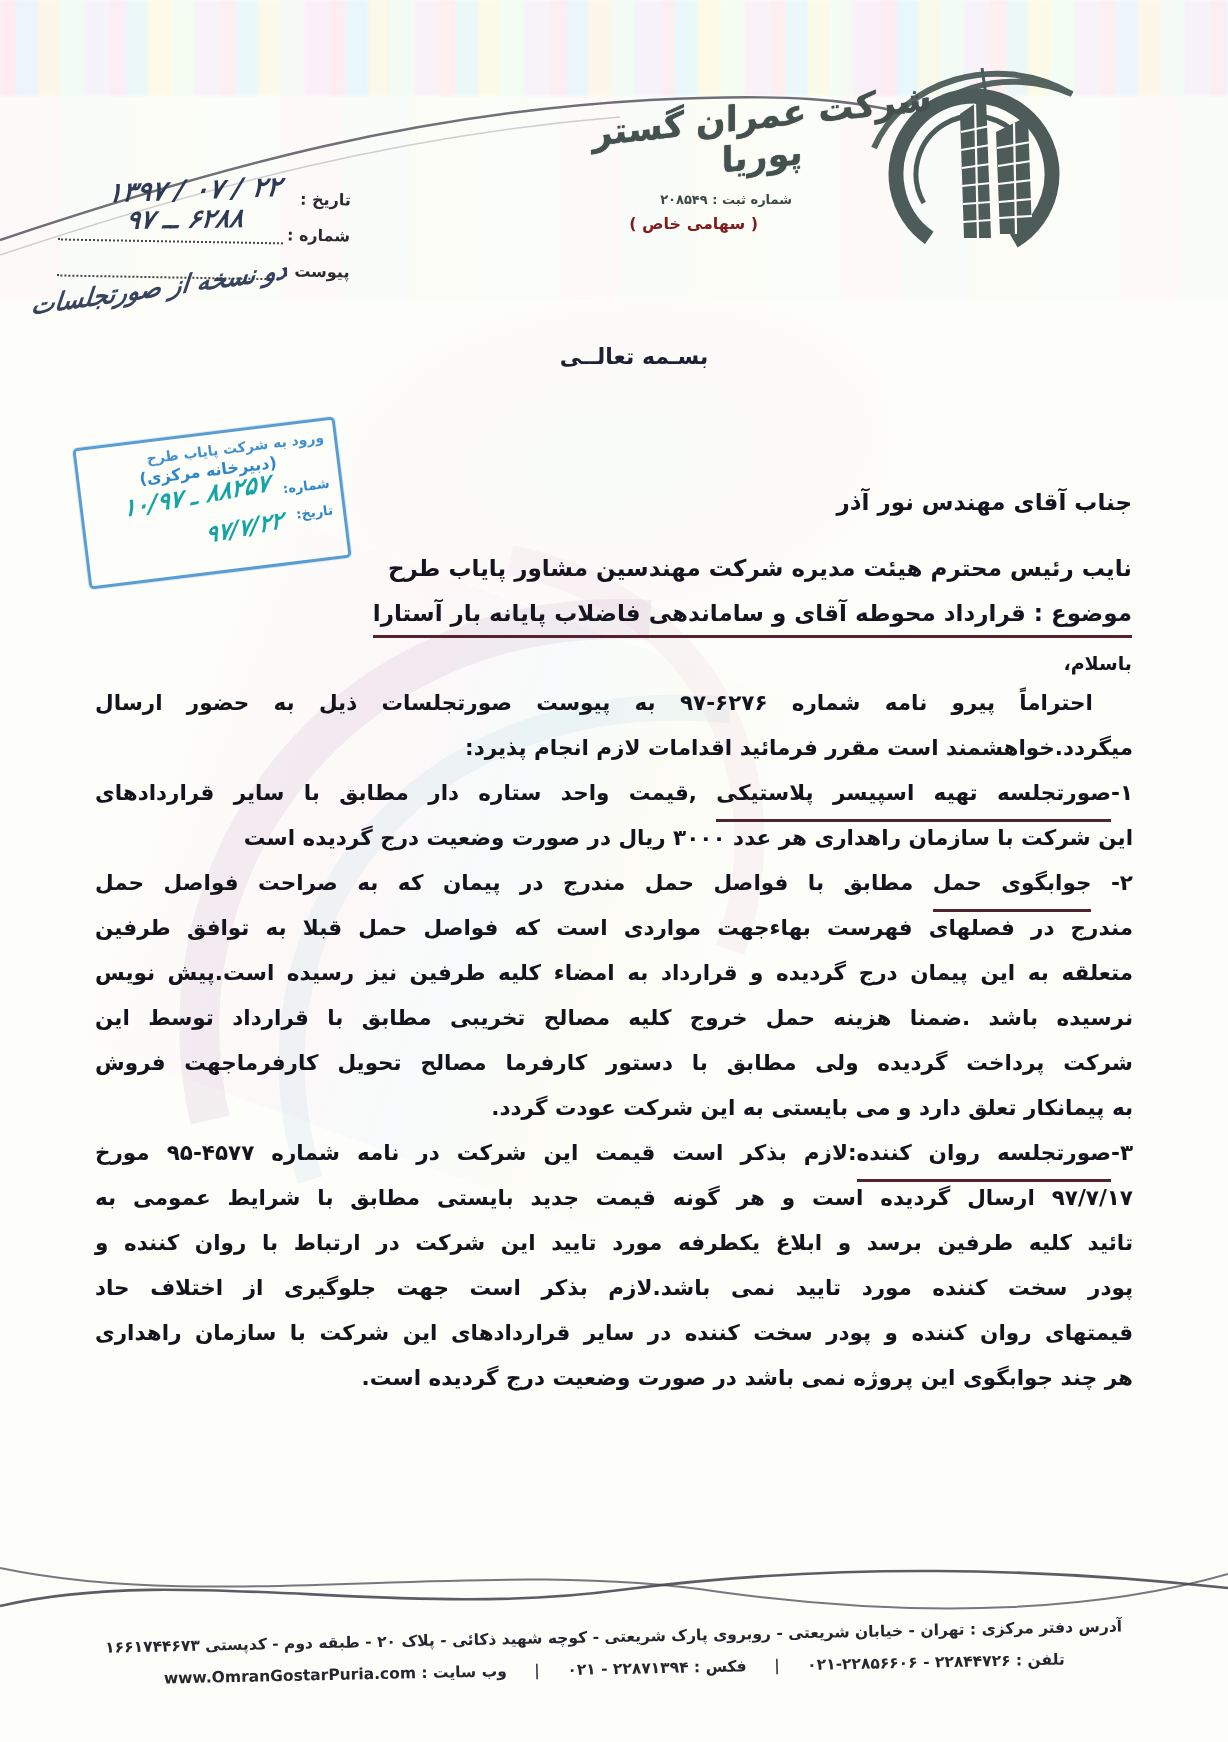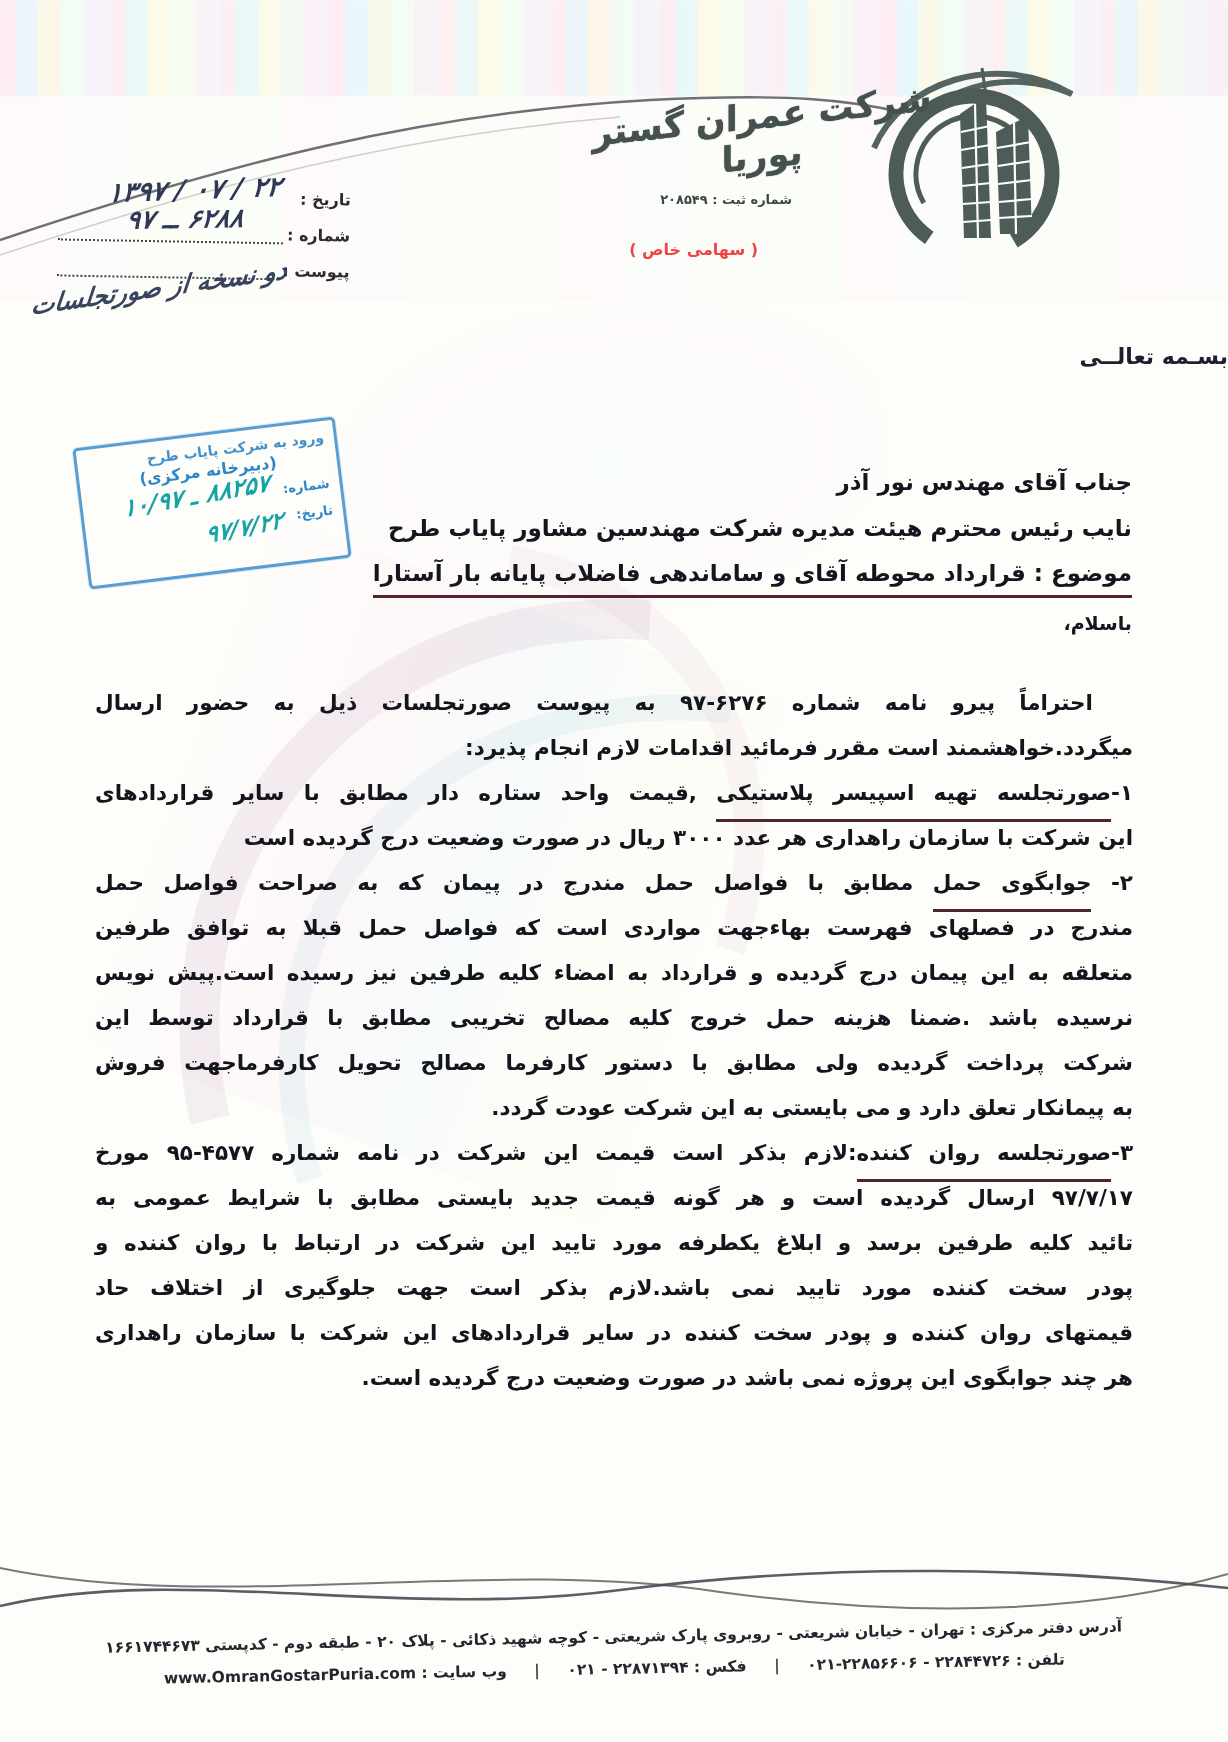--- a/index.html
+++ b/index.html
@@ -45,22 +45,22 @@
     direction:rtl; text-align:center;
     font-size:35px; font-weight:bold; color:#44514f;
     transform:rotate(-6deg) skewX(-6deg);
     text-shadow:0 0 1px #44514f;
   }
   .reg-line{
     position:absolute; right:436px; top:192px; direction:rtl;
     font-size:13px; font-weight:bold; letter-spacing:3px; color:#3c4846;
   }
   .company-type{
-    position:absolute; right:470px; top:240px; direction:rtl;
-    font-size:16px; font-weight:bold; letter-spacing:2px; color:#ef4444;
+    position:absolute; right:470px; top:214px; direction:rtl;
+    font-size:16px; font-weight:bold; letter-spacing:2px; color:#7f1d1d;
   }
   .logo{position:absolute; left:868px; top:52px;}
   
   .meta-block{
     position:absolute; left:58px; top:188px; width:292px; direction:rtl;
     transform:rotate(1deg);
   }
   .meta-row{position:relative; display:flex; align-items:flex-end; margin-bottom:17px; direction:rtl;}
   .meta-label{font-size:16px; font-weight:bold; color:#2a2a30; letter-spacing:2px; white-space:nowrap;}
   .meta-dots{flex:1; border-bottom:2px dotted #44444c; height:15px; margin-right:4px; position:relative;}
@@ -74,21 +74,21 @@
   .hand-number{
     position:absolute; right:40px; top:-22px; font-size:26px;
     transform:rotate(-2deg) skewX(-8deg); letter-spacing:3px;
   }
   .hand-attach{
     position:absolute; right:-10px; top:12px; font-size:25px;
     transform:rotate(-9deg) skewX(-14deg); letter-spacing:-1px; opacity:.95;
   }
   
   .bismillah{
-    position:absolute; left:0; right:0; top:344px; text-align:right;
+    position:absolute; left:0; right:0; top:344px; text-align:center;
     font-size:22px; font-weight:bold; color:#1d2030; letter-spacing:1px;
     padding-left:40px;
   }
   
   .stamp{
     position:absolute; left:80px; top:432px; width:258px; height:136px;
     border:3px solid rgba(46,134,200,.8); border-radius:5px;
     transform:rotate(-7deg); direction:rtl; color:#2e86c8; overflow:visible;
     box-shadow:0 0 0 1px rgba(46,134,200,.15);
   }
@@ -99,21 +99,21 @@
     font-style:italic; font-weight:bold; color:#14a3a6; font-size:24px;
     display:inline-block; transform:rotate(-3deg) skewX(-10deg);
     letter-spacing:2px; margin-right:8px;
   }
   .stamp-row.date .stamp-hand{transform:rotate(-4deg) skewX(-10deg) translateY(10px); font-size:23px;}
   
   .recipient{
     position:absolute; right:96px; left:96px; top:462px;
     direction:rtl; text-align:right;
   }
-  .rcp-line{font-size:23px; font-weight:bold; color:#15151f; height:46px; line-height:40px;}
+  .rcp-line{font-size:23px; font-weight:bold; color:#15151f; height:46px; line-height:40px;margin-top:20px;}
   .subject-line{
     display:inline-block; font-size:23px; font-weight:bold; color:#15151f;
     border-bottom:3px solid #55232e; padding-bottom:3px; line-height:38px;
   }
   .salutation{font-size:19px; font-weight:bold; margin-top:14px; color:#15151f;text-align:right;}
   
   .letter-body{
     position:absolute; right:95px; left:95px; top:680px;
     direction:rtl;
   }

